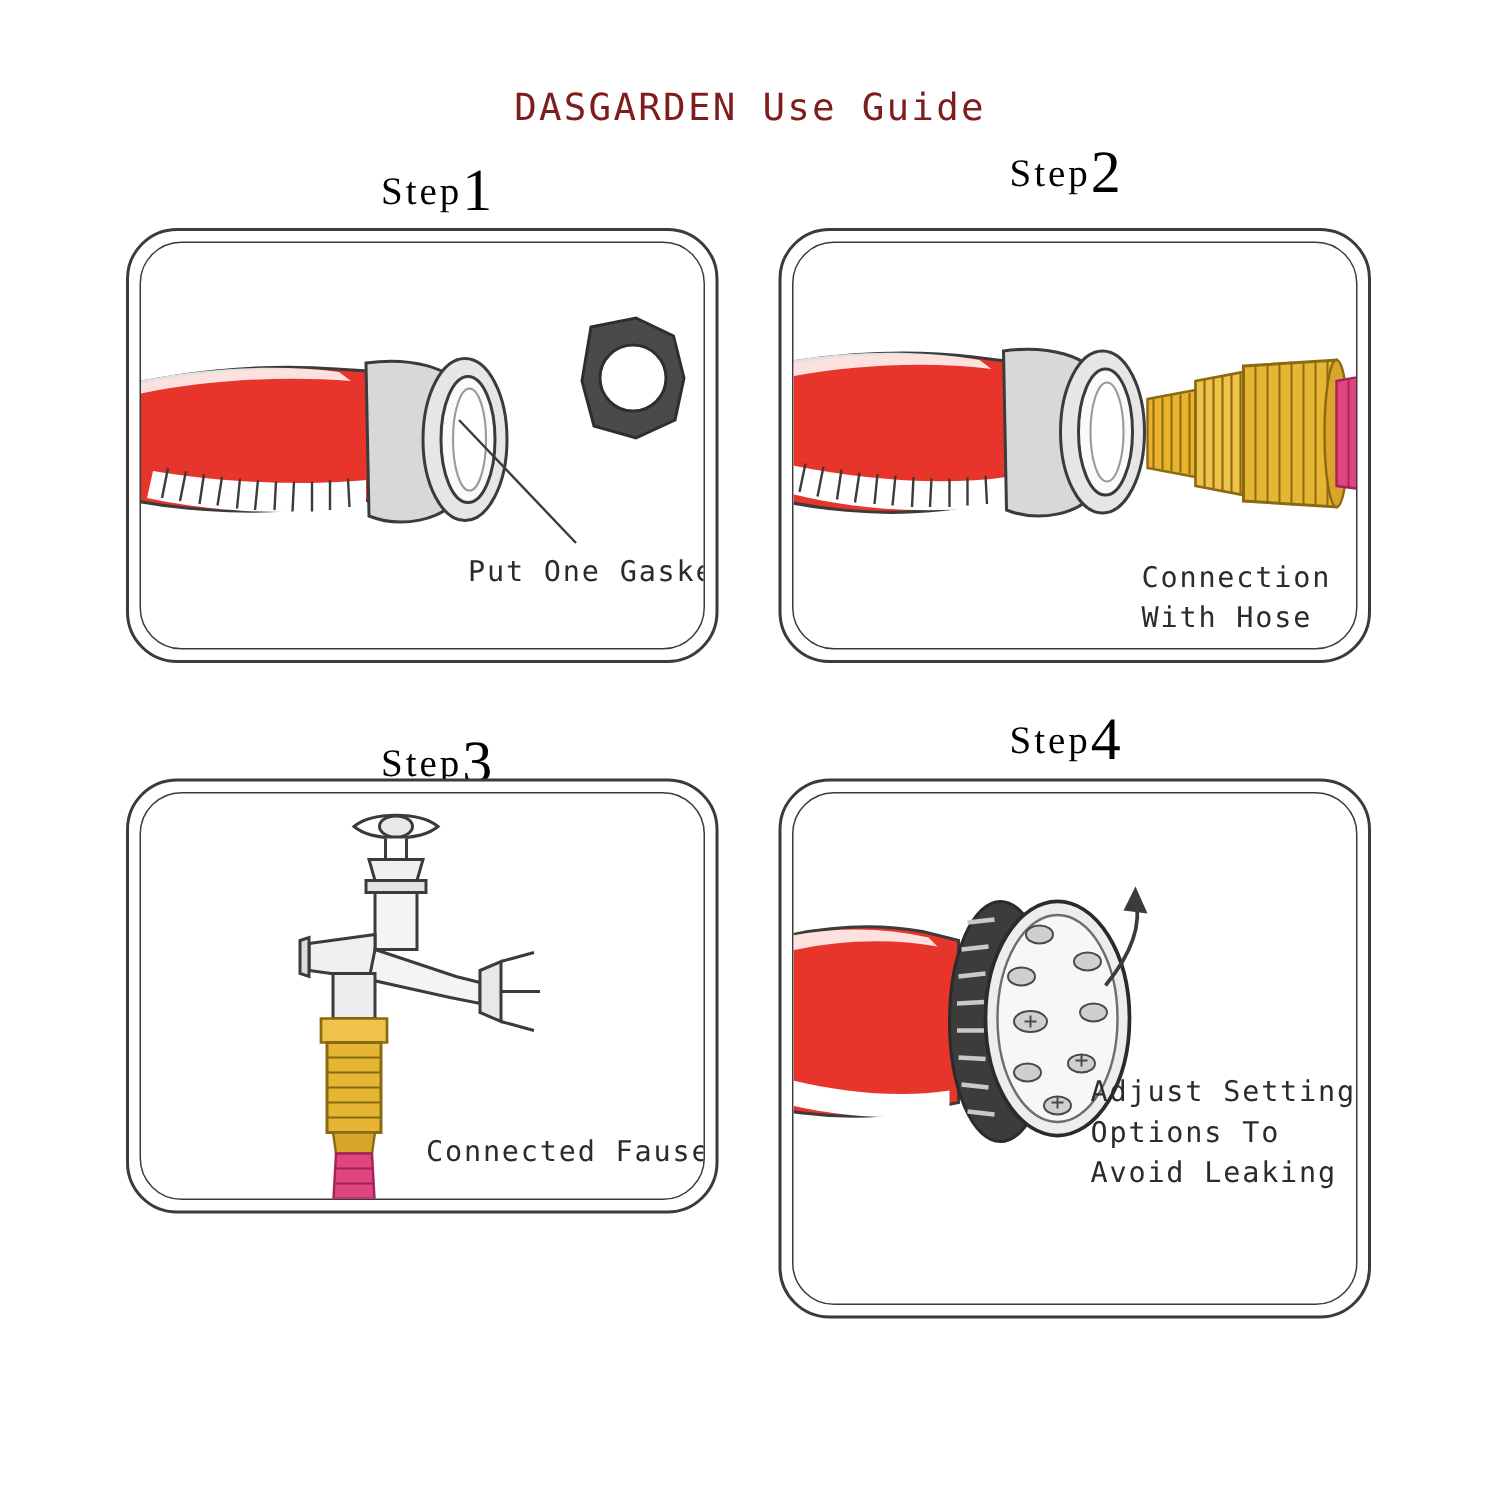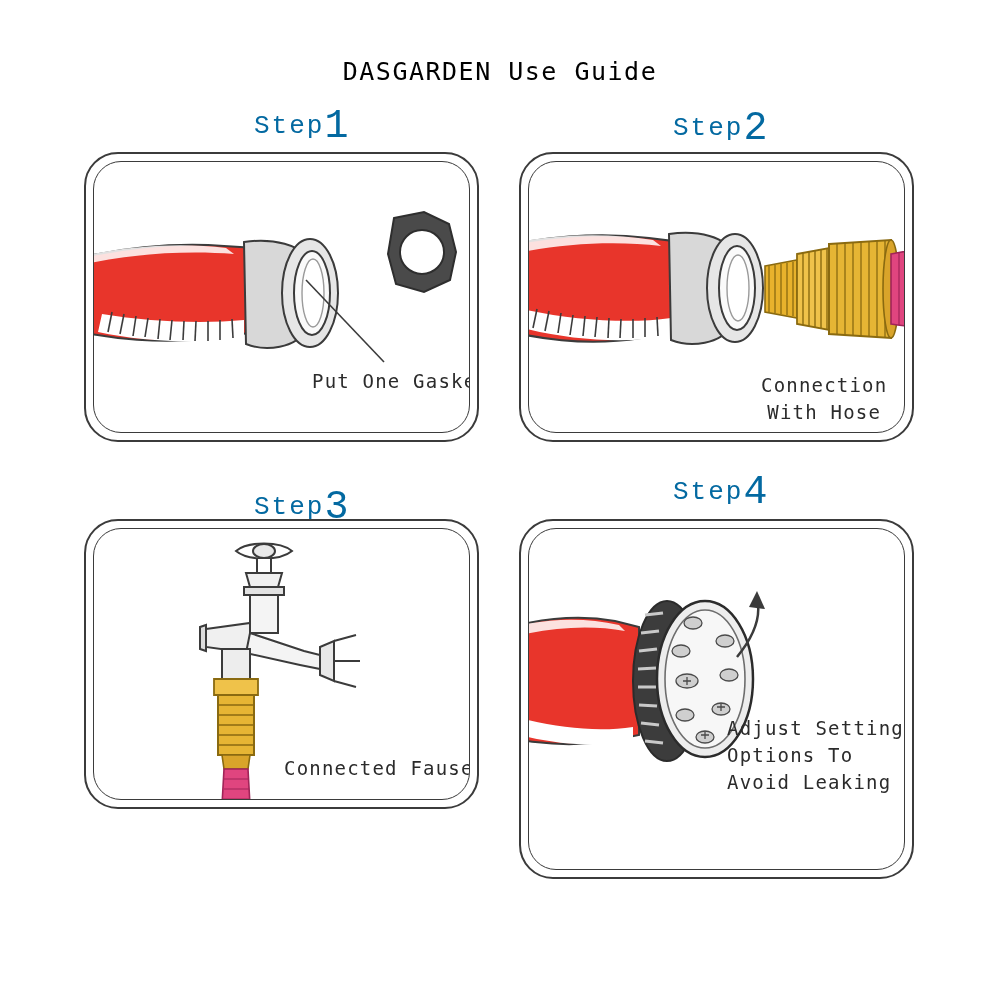--- a/index.html
+++ b/index.html
@@ -21,30 +21,30 @@
     height: 1000px;
     background: #ffffff;
   }
   
   .title {
     position: absolute;
     top: 57px;
     left: 0;
     width: 1000px;
     text-align: center;
-    color: #000000;
+    color: #7f1d1d;
     font-size: 25px;
     letter-spacing: 1.5px;
     font-family: "DejaVu Sans Mono", monospace;
   }
   
   .step-label {
     position: absolute;
-    color: #0369a1;
-    font-family: Liberation Mono, monospace;
+    color: #000000;
+    font-family: Liberation Serif, serif;
     white-space: nowrap;
   }
   .step-label .word {
     font-size: 26px;
     letter-spacing: 2px;
   }
   .step-label .num {
     font-size: 40px;
     line-height: 40px;
     vertical-align: -4px;
@@ -129,25 +129,25 @@
         </g>
 
         <g>
           <path d="M 212 118 L 290 200" stroke="#3b3b3b" stroke-width="1.6" fill="none"></path>
         </g>
       </svg>
       <div class="caption" style="left:218px; top:206px;">Put One Gasket</div>
     </div>
   </div>
 
-  <div class="step-label" style="left:673px; top:109px;">
+  <div class="step-label" style="left:673px; top:95px;">
     <span class="word">Step</span><span class="num">2</span>
   </div>
 
-  <div class="panel" style="left:519px; top:152px; width:395px; height:290px;text-align:center;">
+  <div class="panel" style="left:519px; top:152px; width:395px; height:290px;">
     <div class="panel-inner">
       <svg class="art" width="381" height="276" viewBox="0 0 381 276">
         <g>
           <path d="M -40 88 C 10 74, 70 70, 120 76 L 152 80 L 152 168 L 112 176 C 62 184, 8 178, -40 164 Z" fill="#e8352b" stroke="#3b3b3b" stroke-width="2"></path>
           <path d="M -30 84 C 20 72, 76 70, 124 78 L 132 84 C 82 78, 24 82, -24 94 Z" fill="#ffffff" opacity="0.85"></path>
           <path d="M -2 148 C 45 158, 100 162, 142 156 L 142 174 C 96 182, 40 178, -6 166 Z" fill="#ffffff"></path>
           <g stroke="#3b3b3b" stroke-width="1.6" fill="none">
             <path d="M 8 147 L 4 166"></path>
             <path d="M 20 149 L 16 169"></path>
             <path d="M 32 151 L 29 171"></path>

